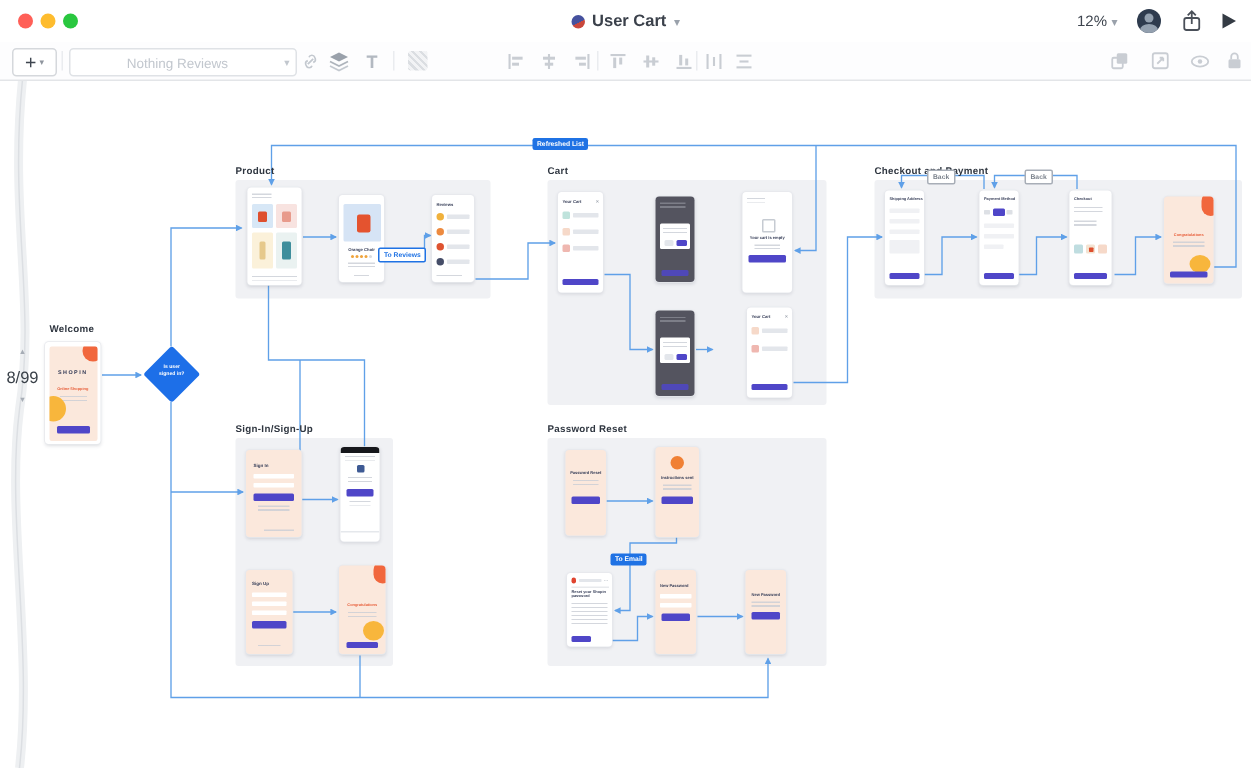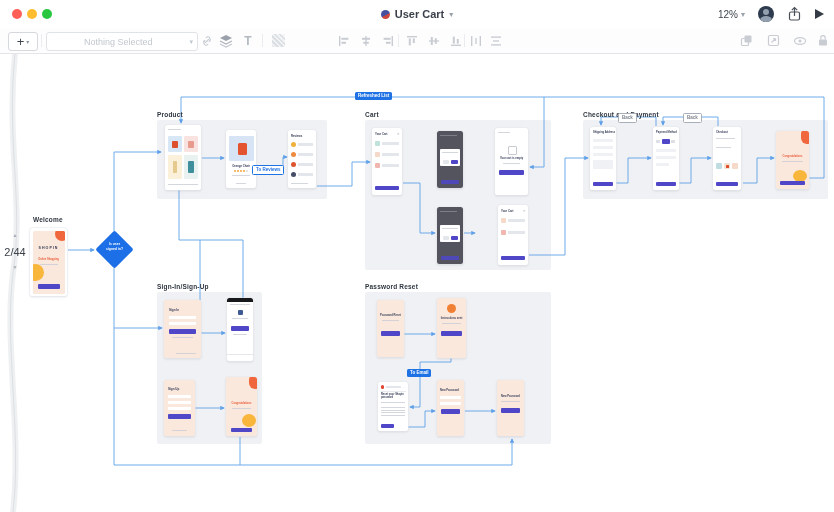--- a/index.html
+++ b/index.html
@@ -93,21 +93,21 @@
     </div>
   </div>
 
   <div class="toolbar">
     <div class="btn-plus">
       <span class="p">+</span>
       <span class="c">▾</span>
     </div>
     <div class="tool-divider" style="left:41px;"></div>
     <div class="sel-box">
-      <span class="ph">Nothing Selected</span>
+      <span class="ph">Nothing Reviews</span>
       <span class="c">▾</span>
     </div>
     <div class="icon-btn" style="left:199px;">
       <svg width="12" height="12" viewBox="0 0 12 12">
           <path d="M4.2 7.8 L7.8 4.2" stroke="#C3C8CF" stroke-width="1.2" fill="none"></path>
           <path d="M5 3.2 a2 2 0 0 1 3.8 0 l.4 1 a2 2 0 0 1 -1.4 2.4" stroke="#C3C8CF" stroke-width="1.1" fill="none"></path>
           <path d="M7 8.8 a2 2 0 0 1 -3.8 0 l-.4 -1 a2 2 0 0 1 1.4 -2.4" stroke="#C3C8CF" stroke-width="1.1" fill="none"></path>
         </svg>
     </div>
     <div class="icon-btn" style="left:218px;">
@@ -254,21 +254,21 @@
         <polyline points="656,73 656,64 601,64 601,72" marker-end="url(#arr)"></polyline>
         <polyline points="718,73 718,64 663,64 663,72" marker-end="url(#arr)"></polyline>
         <polyline points="614,130 628,130 628,105 651,105" marker-end="url(#arr)"></polyline>
         <polyline points="678,130 691,130 691,105 711,105" marker-end="url(#arr)"></polyline>
         <polyline points="743,130 757,130 757,105 774,105" marker-end="url(#arr)"></polyline>
       </g>
     </svg>
 
     <div class="pager">
       <span class="tri">▲</span>
-      <span class="num">2/44</span>
+      <span class="num">8/99</span>
       <span class="tri">▼</span>
     </div>
 
     <div class="glabel" style="left:33px;top:163px;">Welcome</div>
     <div class="glabel" style="left:157px;top:58px;">Product</div>
     <div class="glabel" style="left:365px;top:58px;">Cart</div>
     <div class="glabel" style="left:583px;top:58px;">Checkout and Payment</div>
     <div class="glabel" style="left:157px;top:230px;">Sign-In/Sign-Up</div>
     <div class="glabel" style="left:365px;top:230px;">Password Reset</div>
 

